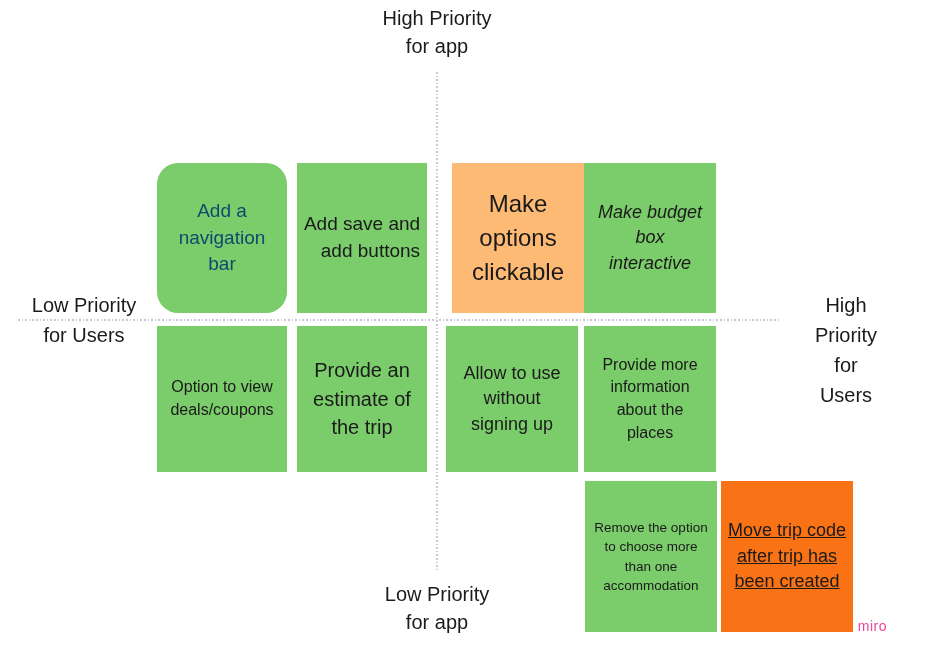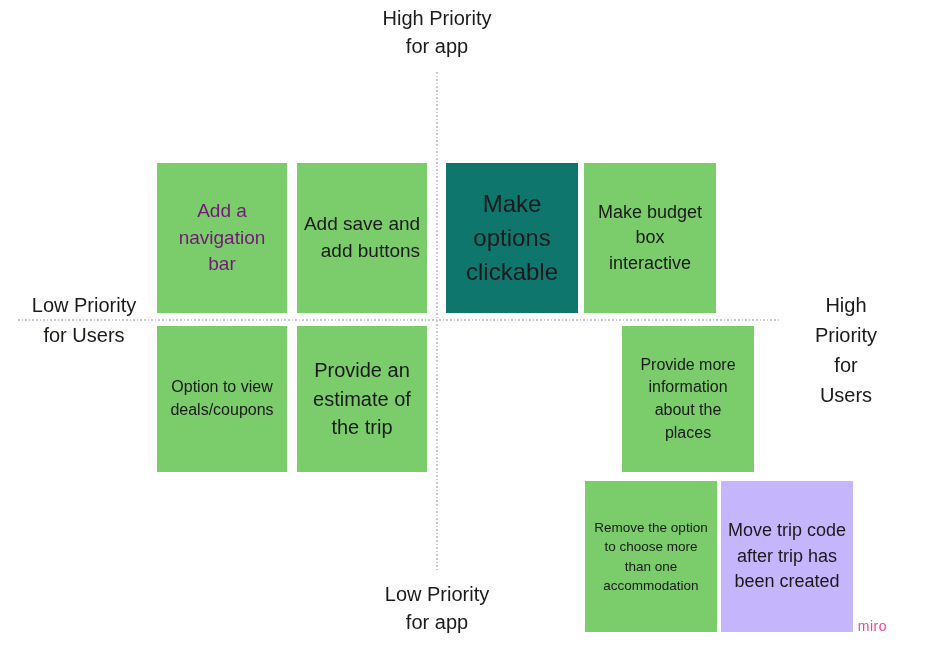--- a/index.html
+++ b/index.html
@@ -90,43 +90,46 @@
 
   <div class="axis-label top">High Priority
 for app</div>
   <div class="axis-label bottom">Low Priority
 for app</div>
   <div class="axis-label left">Low Priority
 for Users</div>
   <div class="axis-label right">High Priority
 for Users</div>
 
-  <div class="note n1" style="background: rgb(123, 205, 107); color: #701a75;">Add a
+  <div class="note n1" style="background: rgb(123, 205, 107); color: #0c4a6e; border-radius: 21px;">Add a
 navigation
 bar</div>
   <div class="note n2" style="background: rgb(123, 205, 107); color: rgb(26, 26, 26);">Add save and
 add buttons</div>
-  <div class="note n3" style="background: #0f766e; color: rgb(26, 26, 26);">Make
+  <div class="note n3" style="background: #fdba74; color: rgb(26, 26, 26); margin-left: 6px;">Make
 options
 clickable</div>
-  <div class="note n4" style="background: rgb(123, 205, 107); color: rgb(26, 26, 26);">Make budget
+  <div class="note n4" style="background: rgb(123, 205, 107); color: rgb(26, 26, 26); font-style: italic;">Make budget
 box
 interactive</div>
   <div class="note n6" style="background: rgb(123, 205, 107); color: rgb(26, 26, 26);">Provide an
 estimate of
 the trip</div>
   <div class="note n5" style="background: rgb(123, 205, 107); color: rgb(26, 26, 26);">Option to view
 deals/coupons</div>
-  <div class="note n8" style="background: rgb(123, 205, 107); color: rgb(26, 26, 26); margin-left: 38px;">Provide more
+  <div class="note n7" style="background: rgb(123, 205, 107); color: rgb(26, 26, 26);">Allow to use
+without
+signing up</div>
+  <div class="note n8" style="background: rgb(123, 205, 107); color: rgb(26, 26, 26);">Provide more
 information
 about the
 places</div>
   <div class="note n9" style="background: rgb(123, 205, 107); color: rgb(26, 26, 26);">Remove the option
 to choose more
 than one
 accommodation</div>
-  <div class="note n10" style="background: #c4b5fd; color: rgb(26, 26, 26);">Move trip code
+  <div class="note n10" style="background: #f97316; color: rgb(26, 26, 26); text-decoration: underline;">Move trip code
 after trip has
 been created</div>
 
   <div class="watermark">miro</div>
 
 </div>
 
 </body></html>

